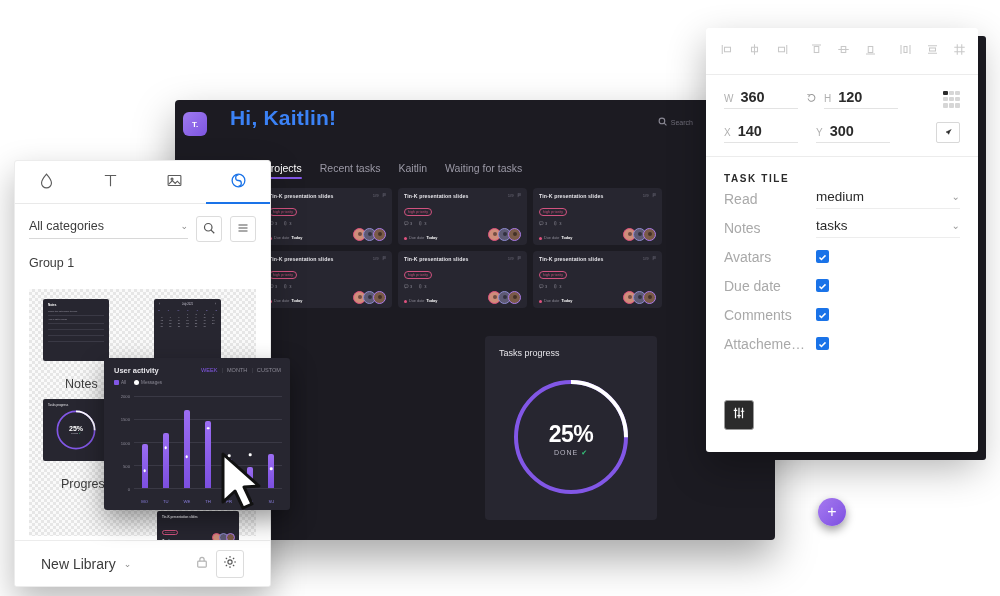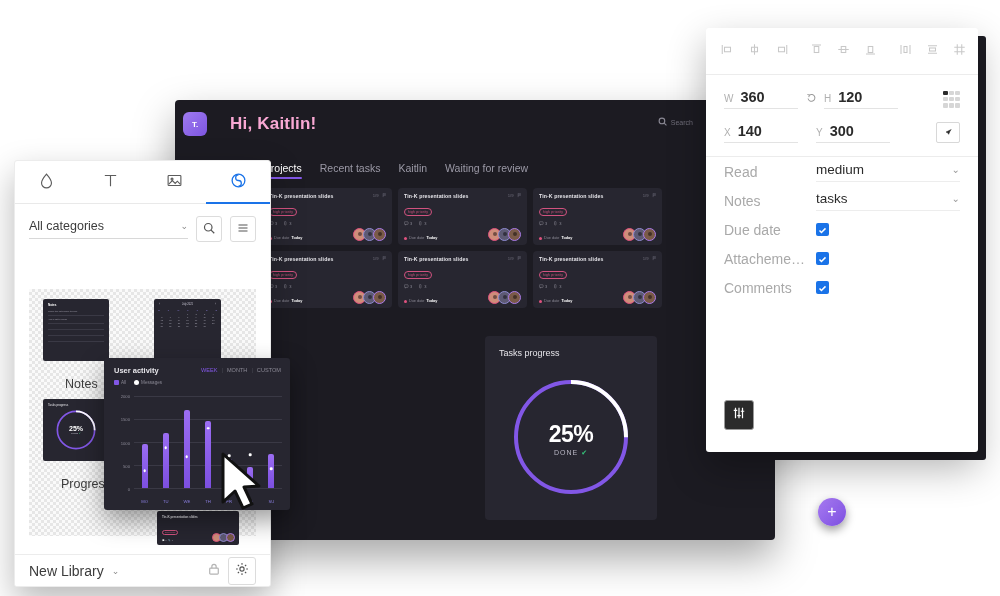--- a/index.html
+++ b/index.html
@@ -18,21 +18,21 @@
     overflow:hidden;
   }
   #dash-header{height:60px;position:relative;}
   .dash-logo{
     position:absolute;left:8px;top:12px;width:24px;height:24px;border-radius:6px;
     background:linear-gradient(135deg,#9f7bf0,#7d55e0);
     display:flex;align-items:center;justify-content:center;
     color:#fff;font-size:8px;font-weight:700;
   }
   .dash-greet{
-    position:absolute;left:55px;top:14px;color:#f9a8d4;font-size:17px;font-weight:700;
+    position:absolute;left:55px;top:6px;color:#3b82f6;font-size:21px;font-weight:700;
     letter-spacing:.2px;
   }
   .dash-search{
     position:absolute;right:82px;top:17px;display:flex;align-items:center;gap:4px;
     color:#6e6c78;font-size:7px;
   }
   .dash-search svg{width:9px;height:9px;}
 
   #dash-tabs{
     position:absolute;left:90px;top:62px;display:flex;gap:18px;align-items:flex-end;
@@ -115,22 +115,22 @@
   #lib-canvas{
     position:absolute;left:14px;top:128px;right:14px;bottom:50px;
     background-image:
       linear-gradient(45deg,#e6e6e6 25%,transparent 25%,transparent 75%,#e6e6e6 75%),
       linear-gradient(45deg,#e6e6e6 25%,transparent 25%,transparent 75%,#e6e6e6 75%);
     background-size:6px 6px;background-position:0 0,3px 3px;background-color:#fafafa;
   }
   .thumb{position:absolute;background:#272630;border-radius:2px;overflow:hidden;}
   .thumb-cap{position:absolute;color:#3c3c3c;font-size:12.5px;}
   #lib-footer{
-    position:absolute;left:0;right:0;bottom:0;height:32px;border-top:1px solid #ececec;
-    display:flex;align-items:center;padding:0 14px;box-sizing:border-box;gap:8px;background:#fff;
+    position:absolute;left:0;right:0;bottom:0;height:46px;border-top:1px solid #ececec;
+    display:flex;align-items:center;padding:0 26px;box-sizing:border-box;gap:8px;background:#fff;
   }
   #lib-footer .lf-name{color:#3c3c3c;font-size:14px;}
   #lib-footer .lf-chev{color:#8a8a8a;font-size:9px;}
   #lib-footer .spacer{flex:1;}
   #lib-footer .lock{color:#b4b4b4;}
   #lib-footer .lock svg{width:12px;height:14px;}
   #lib-footer .gear{width:26px;height:26px;border:1px solid #dcdcdc;border-radius:3px;display:flex;align-items:center;justify-content:center;color:#555;}
   #lib-footer .gear svg{width:14px;height:14px;}
 
   
@@ -218,21 +218,21 @@
           </svg>
         </span>
         <span>Search</span>
       </div>
     </div>
 
     <div id="dash-tabs">
       <div class="dtab active">projects</div>
       <div class="dtab">Recent tasks</div>
       <div class="dtab">Kaitlin</div>
-      <div class="dtab">Waiting for review</div>
+      <div class="dtab">Waiting for tasks</div>
     </div>
 
     <div id="task-grid">
         <div class="tcard">
           <div class="tcard-title">Tin-K presentation slides</div>
           <div class="tcard-meta-tr">1/9 <svg viewBox="0 0 12 12" width="4.5" height="4.5" fill="none" stroke="#6f6d7a" stroke-width="1.4">
               <path d="M3 1v10M3 2h7l-2 2 2 2H3"></path>
             </svg></div>
           <div><span class="tcard-badge">high priority</span></div>
           <div class="tcard-icons">
@@ -473,20 +473,21 @@
         <span>
           <svg viewBox="0 0 16 16" stroke="currentColor" stroke-width="1.6">
             <line x1="2" y1="4" x2="14" y2="4"></line>
               <line x1="2" y1="8" x2="14" y2="8"></line>
               <line x1="2" y1="12" x2="14" y2="12"></line>
           </svg>
         </span>
       </div>
     </div>
 
+    <div id="lib-group">Group 1</div>
 
     <div id="lib-canvas">
 
       <div class="thumb" style="left:14px;top:10px;width:66px;height:62px;">
         <div style="color:#fff;font-size:3px;font-weight:700;margin:4px 0 0 5px;">Notes</div>
         <div style="color:#9b99a6;font-size:2.4px;margin:3px 0 0 5px;">Close the list before it's due</div>
         <div style="height:1px;background:#3a3945;margin:2px 5px 0 5px;"></div>
         <div style="color:#9b99a6;font-size:2.4px;margin:2px 0 0 5px;">Add a list to Read</div>
         <div style="height:1px;background:#3a3945;margin:2px 5px 0 5px;"></div>
         <div style="height:1px;background:#3a3945;margin:5px 5px 0 5px;"></div>
@@ -786,62 +787,73 @@
         <div class="arrowbtn">
           <svg viewBox="0 0 16 16" fill="#2b2b2b" stroke="#2b2b2b" stroke-width="1">
             <path d="M12 3 L9 10 L7.5 7.5 L5 6.5 Z"></path>
               <line x1="11" y1="4" x2="13.5" y2="2.5"></line>
           </svg>
         </div>
       </div>
     </div>
 
     <div id="props-div"></div>
+    <div id="props-section">TASK TILE</div>
 
     <div class="prow">
       <span class="plabel">Read</span>
       <span class="pselect">
         <span>medium</span>
         <span class="chev">⌄</span>
       </span>
     </div>
 
     <div class="prow">
       <span class="plabel">Notes</span>
       <span class="pselect">
         <span>tasks</span>
         <span class="chev">⌄</span>
       </span>
     </div>
 
+    <div class="prow">
+      <span class="plabel">Avatars</span>
+      <span class="cbox">
+        <span>
+          <svg viewBox="0 0 12 12" fill="none" stroke="#fff" stroke-width="2">
+              <polyline points="2,6 4.6,8.6 10,3.2"></polyline>
+            </svg>
+        </span>
+      </span>
+    </div>
 
     <div class="prow">
       <span class="plabel">Due date</span>
       <span class="cbox">
         <span>
           <svg viewBox="0 0 12 12" fill="none" stroke="#fff" stroke-width="2">
               <polyline points="2,6 4.6,8.6 10,3.2"></polyline>
             </svg>
         </span>
       </span>
     </div>
 
     <div class="prow">
-      <span class="plabel">Attacheme…</span>
+      <span class="plabel">Comments</span>
       <span class="cbox">
         <span>
           <svg viewBox="0 0 12 12" fill="none" stroke="#fff" stroke-width="2">
               <polyline points="2,6 4.6,8.6 10,3.2"></polyline>
             </svg>
         </span>
       </span>
     </div>
 
     <div class="prow">
-      <span class="plabel">Comments</span>
+      <span class="plabel">Attacheme…</span>
       <span class="cbox">
         <span>
           <svg viewBox="0 0 12 12" fill="none" stroke="#fff" stroke-width="2">
               <polyline points="2,6 4.6,8.6 10,3.2"></polyline>
             </svg>
         </span>
       </span>
     </div>
 
     <div id="props-tool">

